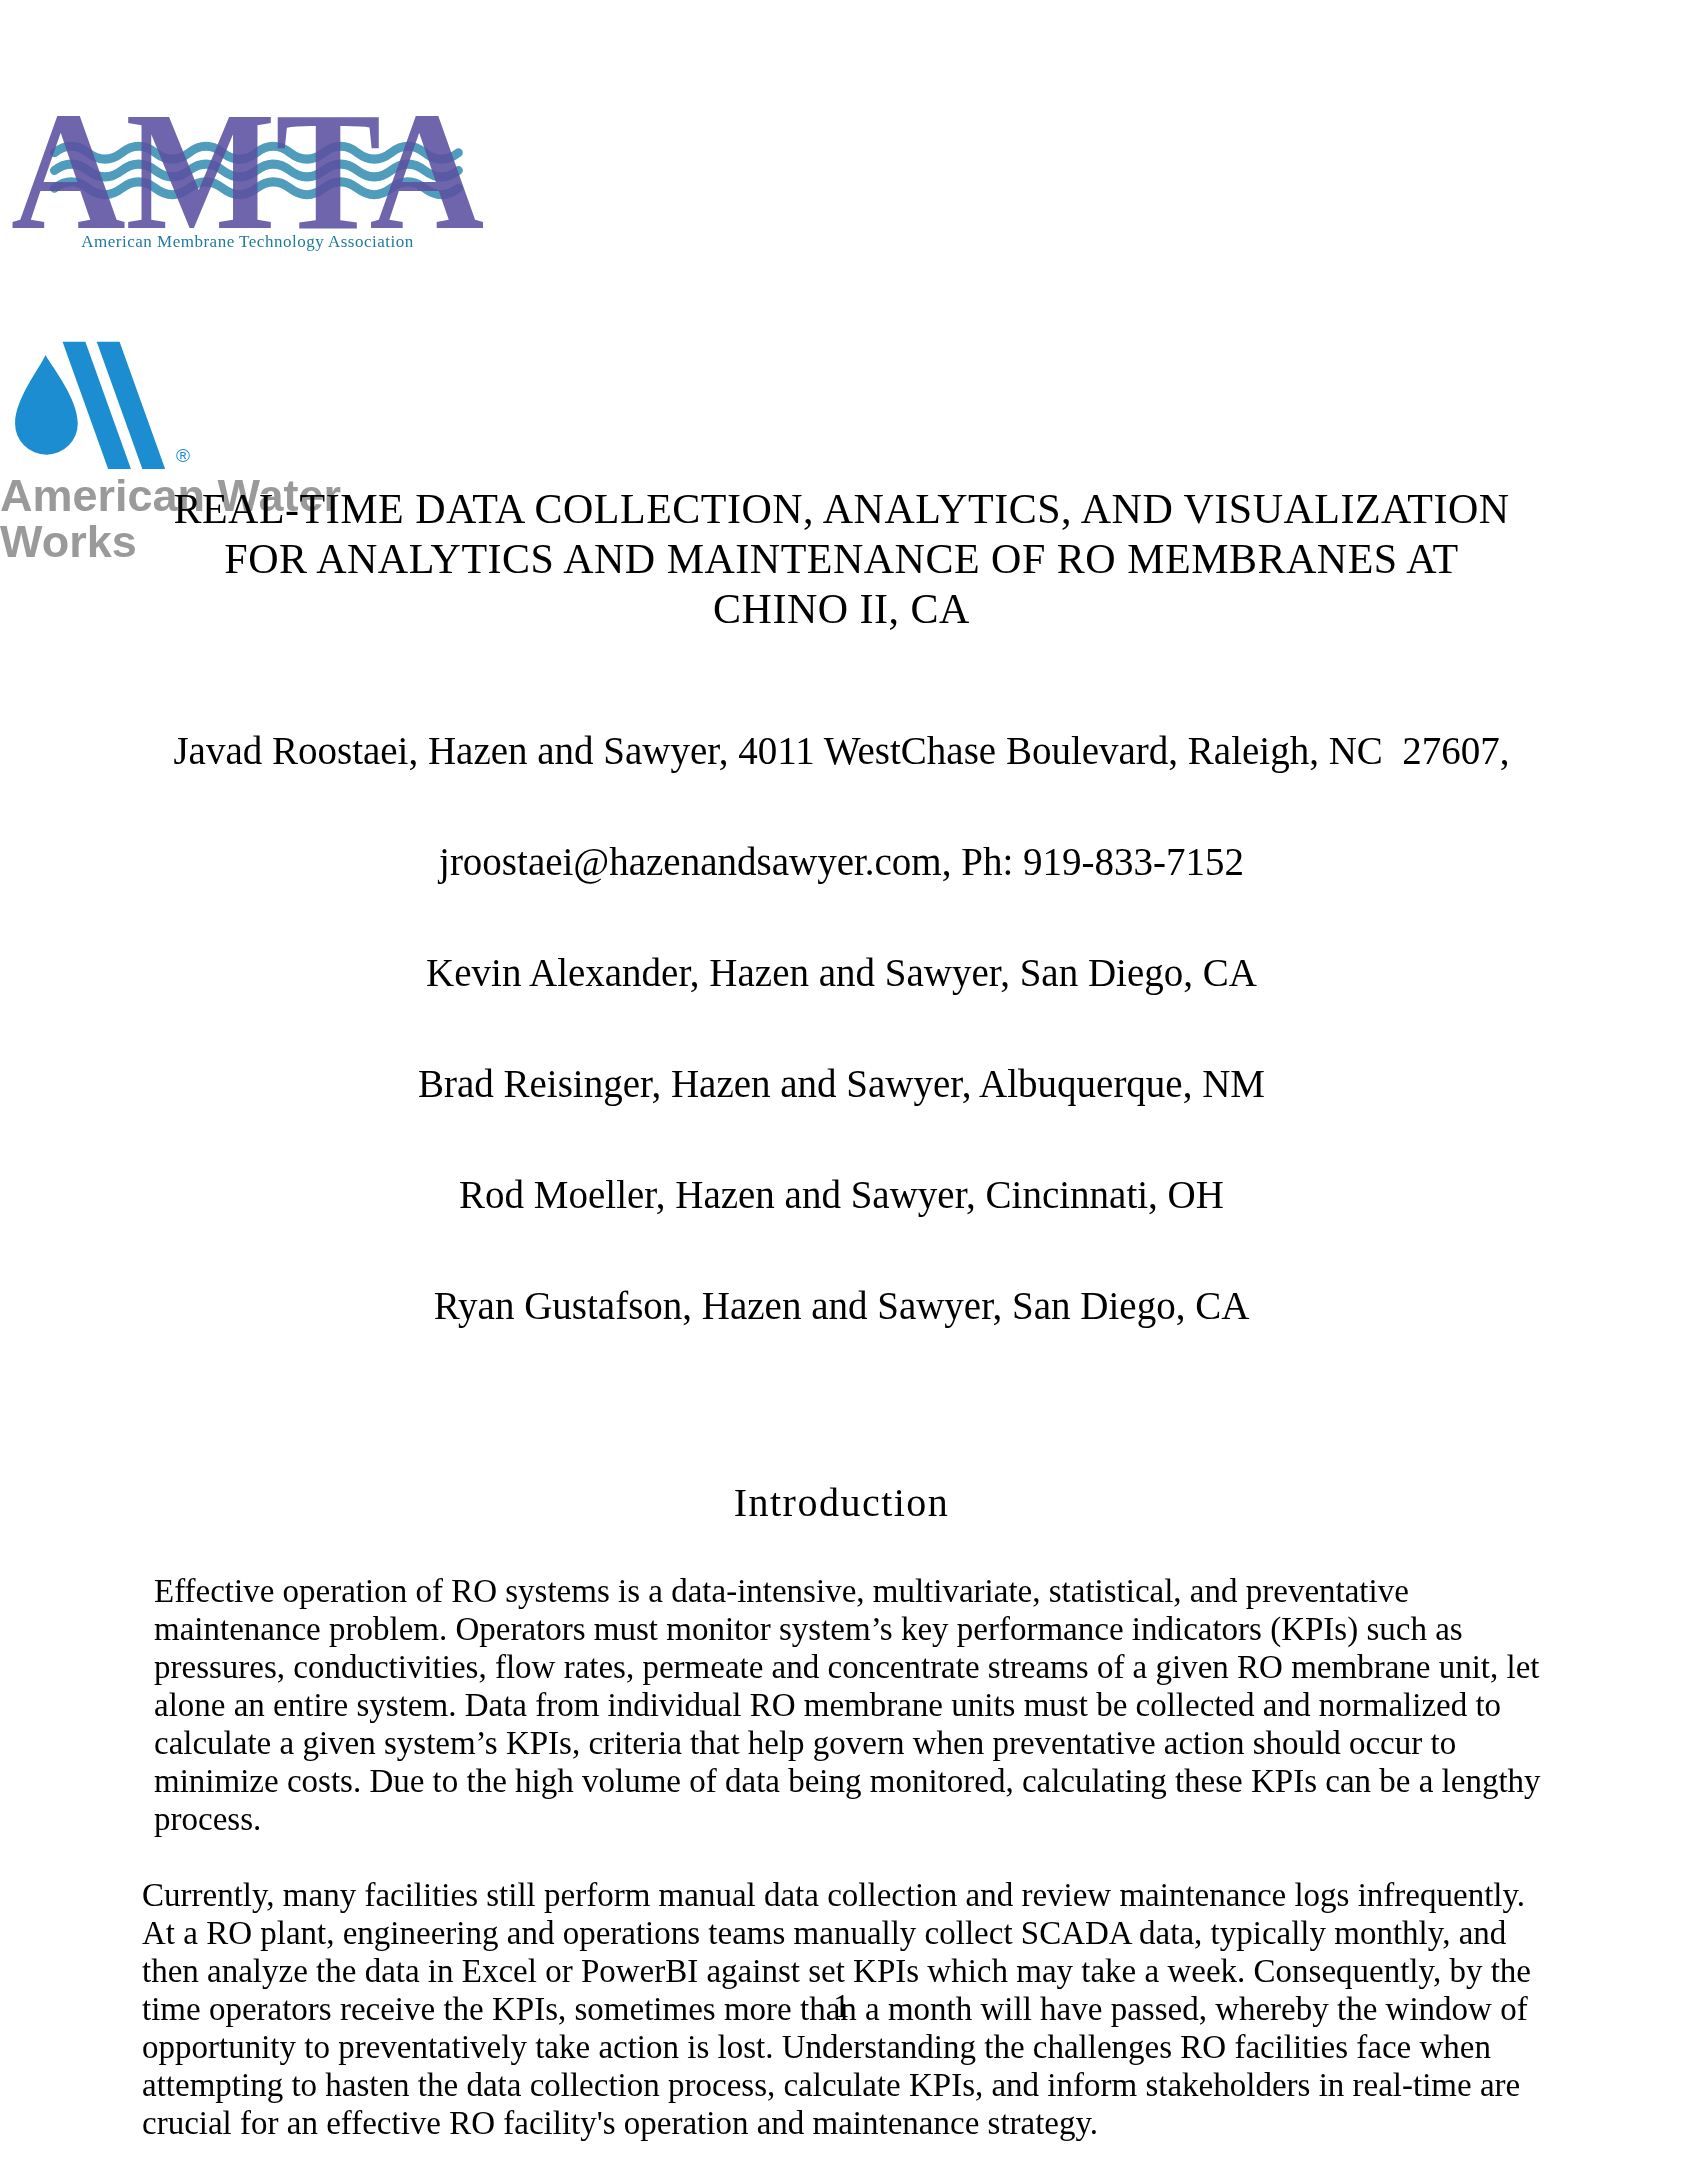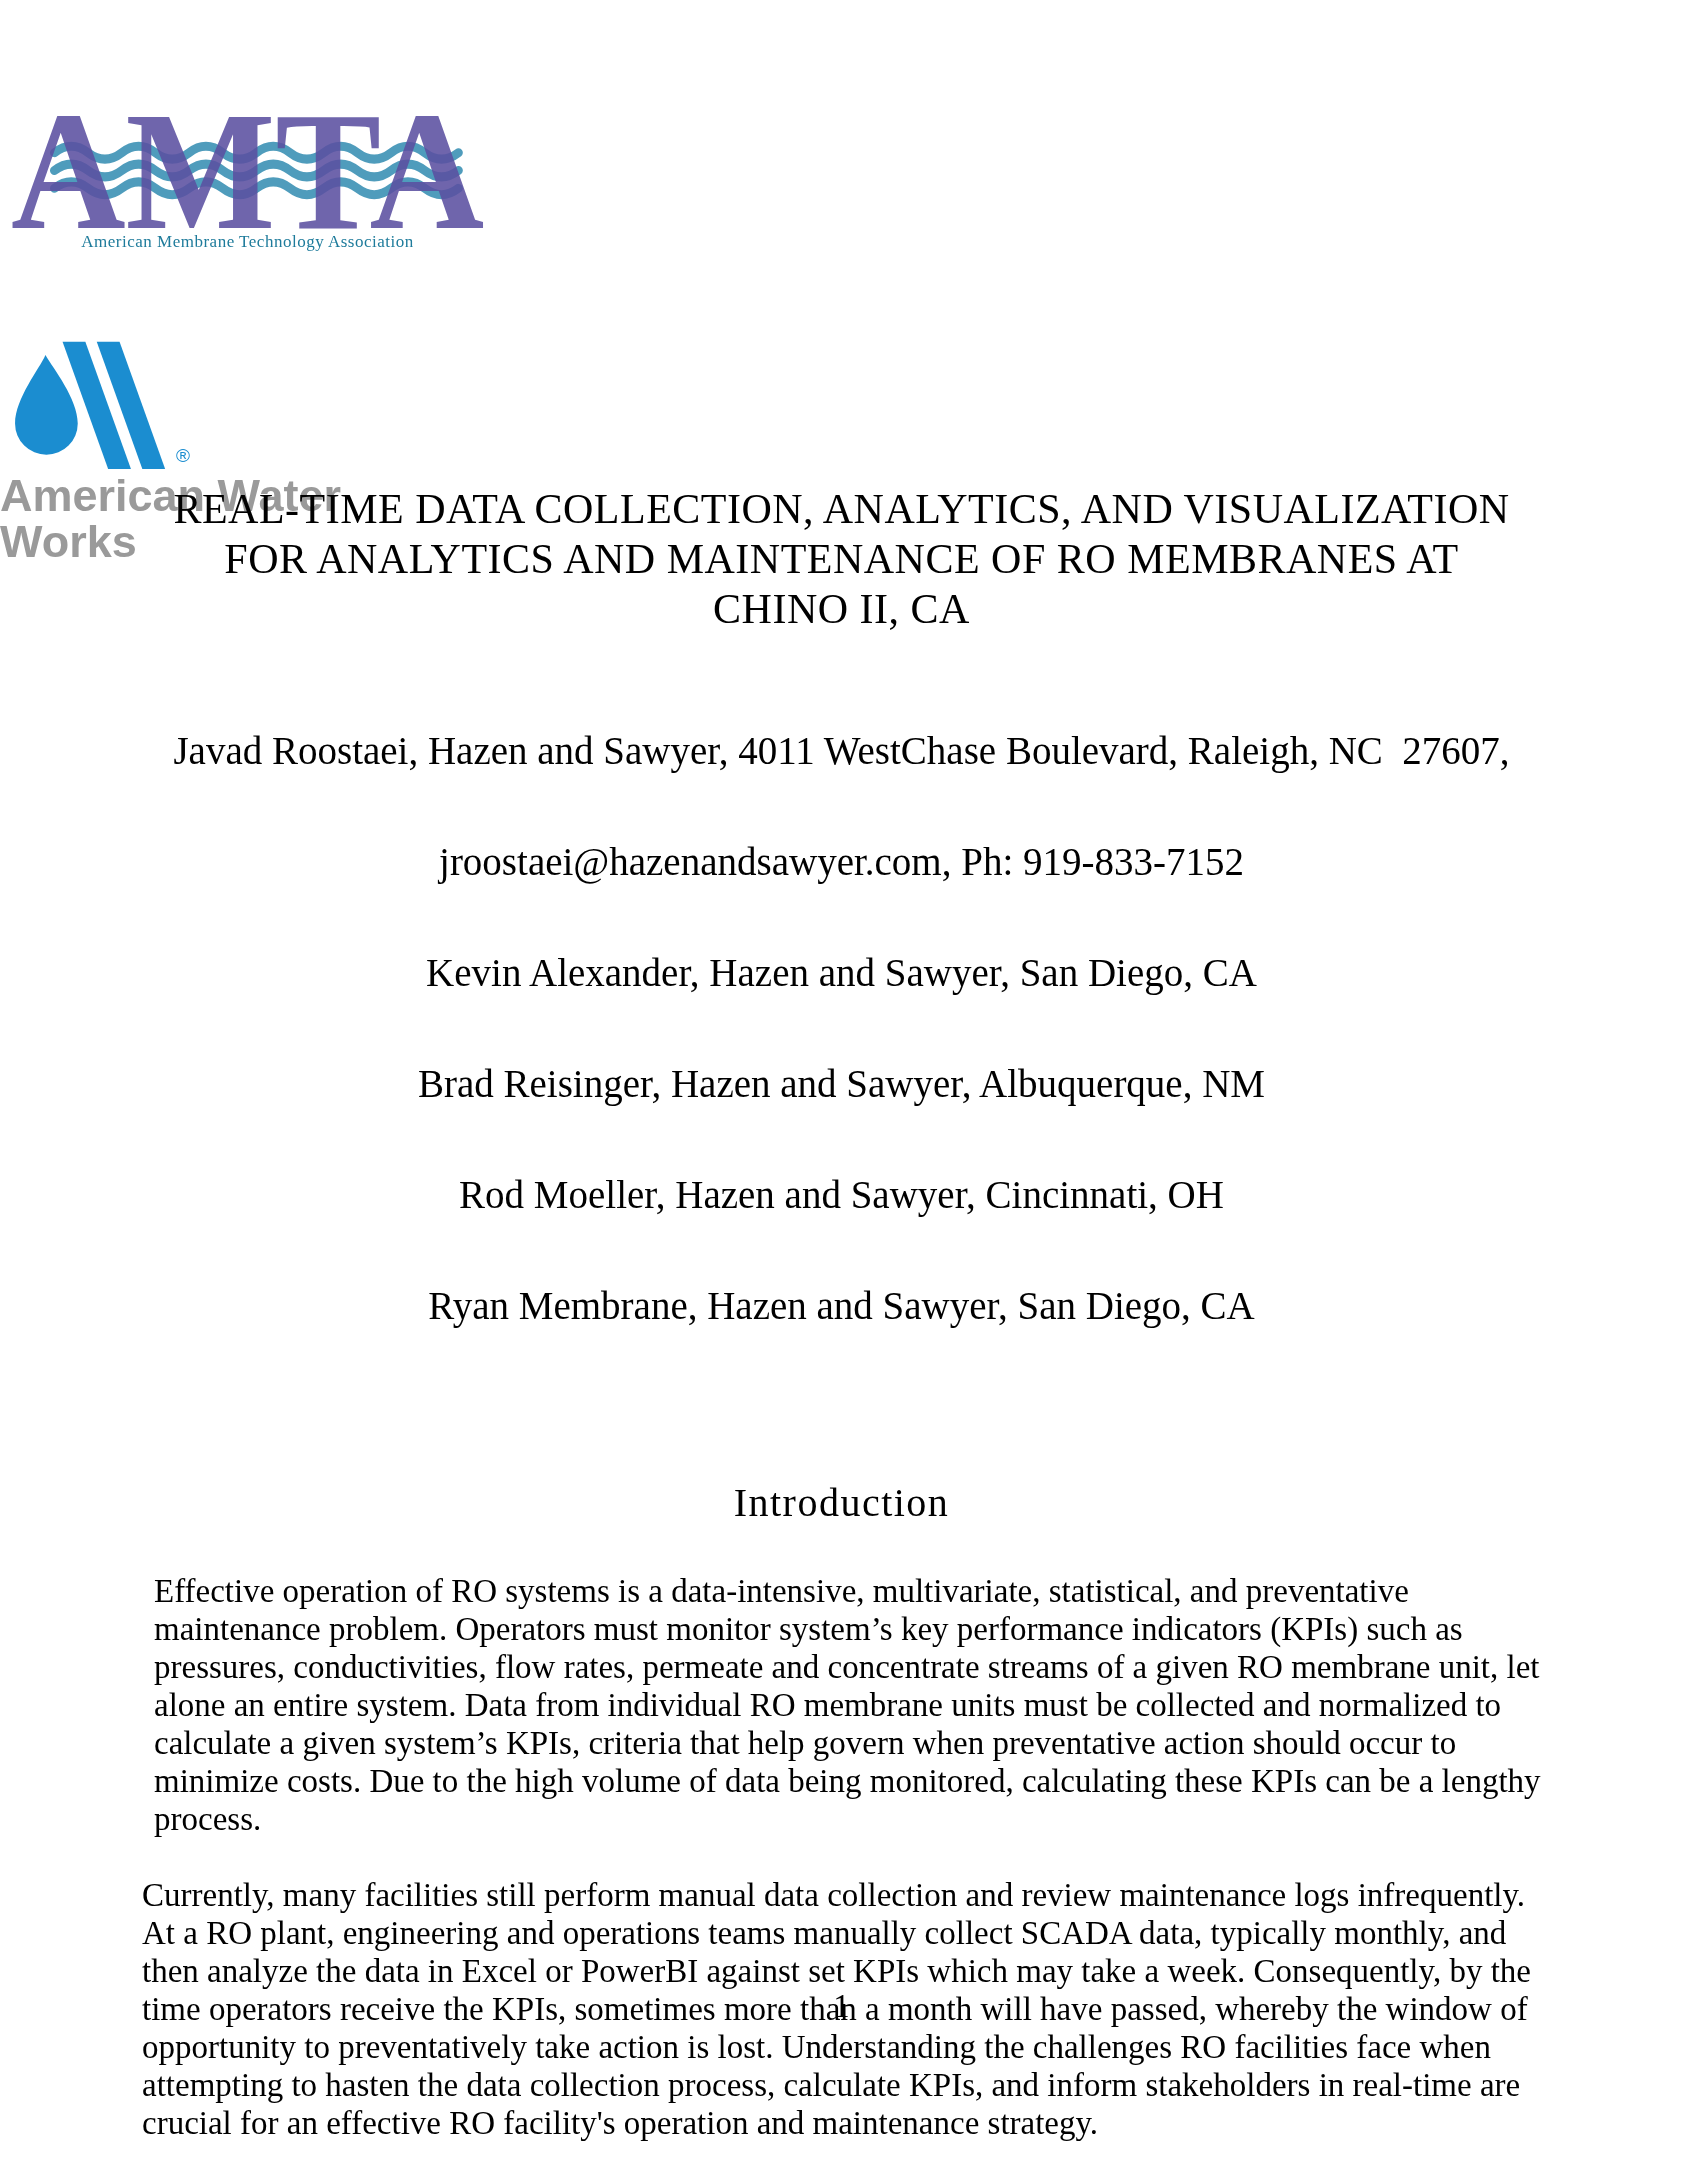--- a/index.html
+++ b/index.html
@@ -136,21 +136,21 @@
   <div class="content">
 
     <h1 class="paper-title"><span>REAL-TIME DATA COLLECTION, ANALYTICS, AND VISUALIZATION</span><br><span>FOR ANALYTICS AND MAINTENANCE OF RO MEMBRANES AT</span><br><span>CHINO II, CA</span></h1>
 
     <div class="authors">
       <div>Javad Roostaei, Hazen and Sawyer, 4011 WestChase Boulevard, Raleigh, NC  27607,</div>
       <div>jroostaei@hazenandsawyer.com, Ph: 919-833-7152</div>
       <div>Kevin Alexander, Hazen and Sawyer, San Diego, CA</div>
       <div>Brad Reisinger, Hazen and Sawyer, Albuquerque, NM</div>
       <div>Rod Moeller, Hazen and Sawyer, Cincinnati, OH</div>
-      <div>Ryan Membrane, Hazen and Sawyer, San Diego, CA</div>
+      <div>Ryan Gustafson, Hazen and Sawyer, San Diego, CA</div>
     </div>
 
     <h2 class="section-heading">Introduction</h2>
 
     <div class="body-text">
       <p>Effective operation of RO systems is a data-intensive, multivariate, statistical, and preventative maintenance problem. Operators must monitor system’s key performance indicators (KPIs) such as pressures, conductivities, flow rates, permeate and concentrate streams of a given RO membrane unit, let alone an entire system. Data from individual RO membrane units must be collected and normalized to calculate a given system’s KPIs, criteria that help govern when preventative action should occur to minimize costs. Due to the high volume of data being monitored, calculating these KPIs can be a lengthy process.</p>
       <p>Currently, many facilities still perform manual data collection and review maintenance logs infrequently. At a RO plant, engineering and operations teams manually collect SCADA data, typically monthly, and then analyze the data in Excel or PowerBI against set KPIs which may take a week.  Consequently, by the time operators receive the KPIs, sometimes more than a month will have passed, whereby the window of opportunity to preventatively take action is lost. Understanding the challenges RO facilities face when attempting to hasten the data collection process, calculate KPIs, and inform stakeholders in real-time are crucial for an effective RO facility's operation and maintenance strategy.</p>
 
     </div>
 

